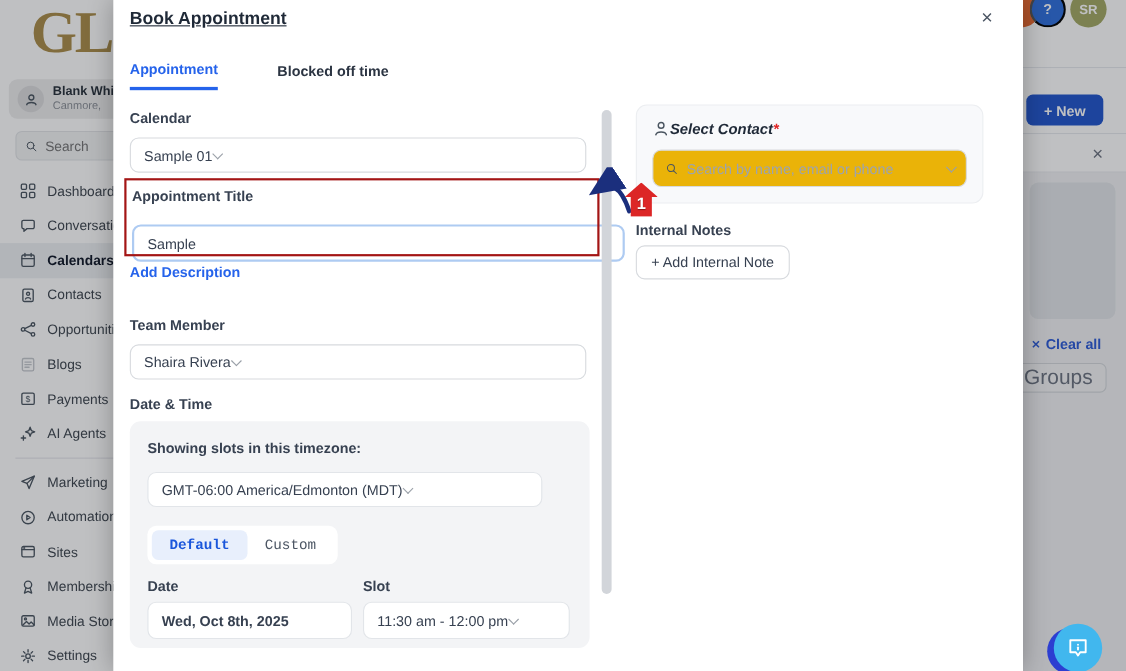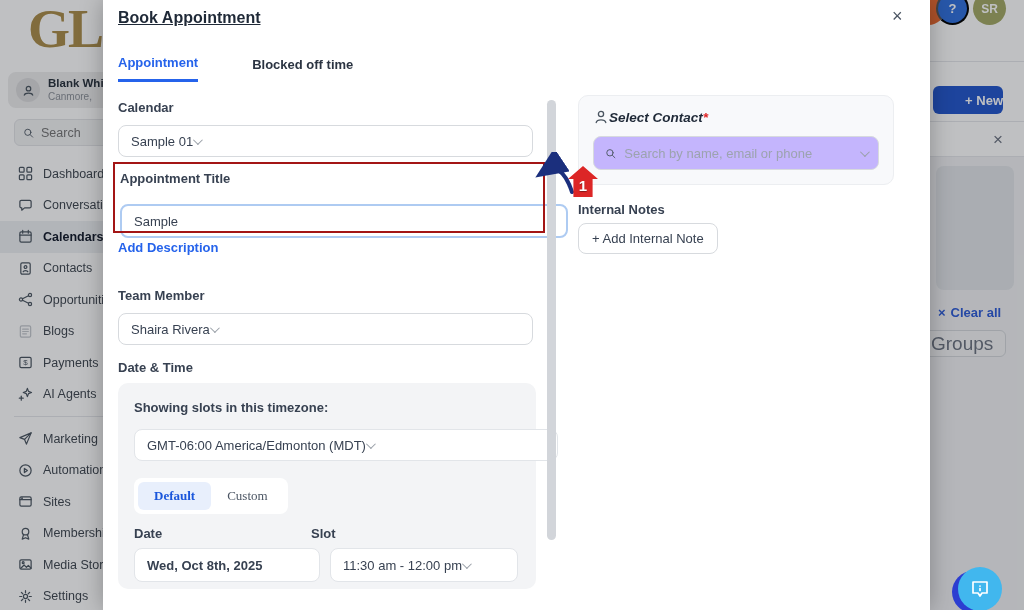--- a/index.html
+++ b/index.html
@@ -7,21 +7,21 @@
   .screen { position:relative; width:1024px; height:610px; overflow:hidden; background:#fff; }
 
   
   .bg { position:absolute; inset:0; }
   .topbar { position:absolute; left:0; top:0; width:1024px; height:62px; background:#fff; border-bottom:1px solid #e5e7eb; }
   .hdr-circle { position:absolute; top:-8px; width:33px; height:33px; border-radius:50%; color:#fff; font-size:13px; font-weight:700; display:flex; align-items:center; justify-content:center; }
   .c-orange { left:912px; background:#e8692f; }
   .c-help   { left:936px; background:#2f6fdd; }
   .c-avatar { left:973px; background:#a3a964; font-size:12px; }
   .subbar { position:absolute; left:270px; top:62px; width:754px; height:60px; background:#fff; border-bottom:1px solid #e5e7eb; }
-  .new-btn { position:absolute; left:933px; top:86px; width:70px; height:28px; background:#2156cd; color:#fff; border:none; border-radius:6px; font-size:13px; font-weight:600; font-family:inherit;text-align:right; }
+  .new-btn { position:absolute; left:933px; top:86px; width:70px; height:28px; background:#2156cd; color:#fff; border:none; border-radius:6px; font-size:13px; font-weight:600; font-family:inherit; }
   .panelbar { position:absolute; left:270px; top:122px; width:754px; height:35px; background:#fff; border-bottom:1px solid #e5e7eb; }
   .panel-close { position:absolute; left:993px; top:131px; font-size:17px; color:#6b7280; line-height:1; background:none; border:none; font-family:inherit; }
   .mainarea { position:absolute; left:270px; top:157px; width:754px; height:453px; background:#f1f2f4; }
   .gray-card { position:absolute; left:936px; top:166px; width:78px; height:124px; background:#e2e5e9; border-radius:8px; }
   .clear-all { position:absolute; left:938px; top:305px; color:#2d5bd7; font-size:13px; font-weight:700; background:none; border:none; font-family:inherit; display:flex; align-items:center; gap:5px; }
   .clear-x { font-size:13px; font-weight:700; }
   .groups-box { position:absolute; left:920px; top:330px; width:86px; height:27px; background:#f4f5f6; border:1px solid #d5d8dc; border-radius:6px; font-size:19px; color:#6b7280; display:flex; align-items:center; padding:0 10px; }
 
   
   .sidebar { position:absolute; left:0; top:0; width:270px; height:610px; background:#fff; border-right:1px solid #e5e7eb; }
@@ -64,36 +64,36 @@
   .lbl-title { position:absolute; left:17px; top:171px; }
   .inp-title { position:absolute; left:17px; top:204px; width:448px; height:34px; border:2px solid #aecbf2; border-radius:8px; font-size:13px; color:#374151; padding:0 12px; outline:none; font-family:inherit; }
   .add-desc { position:absolute; left:15px; top:240px; font-size:13px; font-weight:700; color:#2563eb; background:none; border:none; font-family:inherit; }
 
   .lbl-team { position:absolute; left:15px; top:288px; }
   .sel-team { position:absolute; left:15px; top:313px; width:415px; height:32px; }
   .lbl-dt { position:absolute; left:15px; top:360px; }
 
   .dt-panel { position:absolute; left:15px; top:383px; width:418px; height:206px; background:#f3f4f6; border-radius:10px; padding:16px; }
   .tz-label { font-size:13px; font-weight:600; color:#374151; margin-top:1px; }
-  .sel-tz { width:424px; height:32px; margin-top:14px; border-color:#e2e5e9; }
+  .sel-tz { width:359px; height:32px; margin-top:14px; border-color:#e2e5e9; }
   .seg-wrap { margin-top:17px; display:inline-flex; background:#fff; border-radius:8px; padding:4px; }
-  .seg { font-size:13px; padding:6px 16px; border-radius:6px; border:none; background:none; font-family:Liberation Serif, serif; color:#4b5563; }
+  .seg { font-size:13px; padding:6px 16px; border-radius:6px; border:none; background:none; font-family:Liberation Mono, monospace; color:#4b5563; }
   .seg.active { background:#e8effc; color:#1a56db; font-weight:700; }
   .dt-labels { display:flex; margin-top:12px; }
-  .dt-labels .label:first-child { width:177px; }
+  .dt-labels .label:first-child { width:196px; }
   .dt-row { display:flex; gap:10px; margin-top:7px; }
   .inp-date { width:186px; height:34px; border:1px solid #e2e5e9; border-radius:8px; background:#fff; font-size:13px; font-weight:600; color:#374151; display:flex; align-items:center; padding:0 12px; }
   .sel-slot { width:188px; height:34px; border-color:#e2e5e9; }
 
   .scrollthumb { position:absolute; left:444px; top:100px; width:9px; height:440px; background:#d2d5da; border-radius:5px; }
 
   .contact-card { position:absolute; left:475px; top:95px; width:316px; height:90px; background:#f8f9fb; border:1px solid #eceef1; border-radius:10px; padding:13px 14px; }
   .contact-head { display:flex; align-items:center; gap:0; font-size:13.5px; font-weight:700; color:#1f2937;font-style:italic; }
   .req { color:#e02424; }
-  .contact-search { margin-top:11px; height:34px; background:#c4b5fd; border:1px solid #d7dade; border-radius:8px; display:flex; align-items:center; gap:8px; padding:0 11px; }
+  .contact-search { margin-top:11px; height:34px; background:#eab308; border:1px solid #d7dade; border-radius:8px; display:flex; align-items:center; gap:8px; padding:0 11px; }
   .contact-search input { border:none; outline:none; background:transparent; font-size:13px; color:#374151; width:100%; font-family:inherit; }
   .contact-search input::placeholder { color:#9ca3af; }
   .lbl-notes { position:absolute; left:475px; top:202px; }
   .add-note-btn { position:absolute; left:475px; top:223px; height:31px; background:#fff; border:1px solid #d7dade; border-radius:8px; font-size:13px; color:#374151; padding:0 13px; font-family:inherit; }
 
   
   .anno-arrow { position:absolute; left:532px; top:152px; z-index:20; }
   .anno-marker { position:absolute; left:568px; top:166px; width:30px; height:31px; z-index:21;
     background:#dc2626; clip-path:polygon(50% 0%, 100% 42%, 82% 42%, 82% 100%, 18% 100%, 18% 42%, 0% 42%);
     display:flex; align-items:flex-end; justify-content:center; color:#fff; font-size:15px; font-weight:700; padding-bottom:3px;

